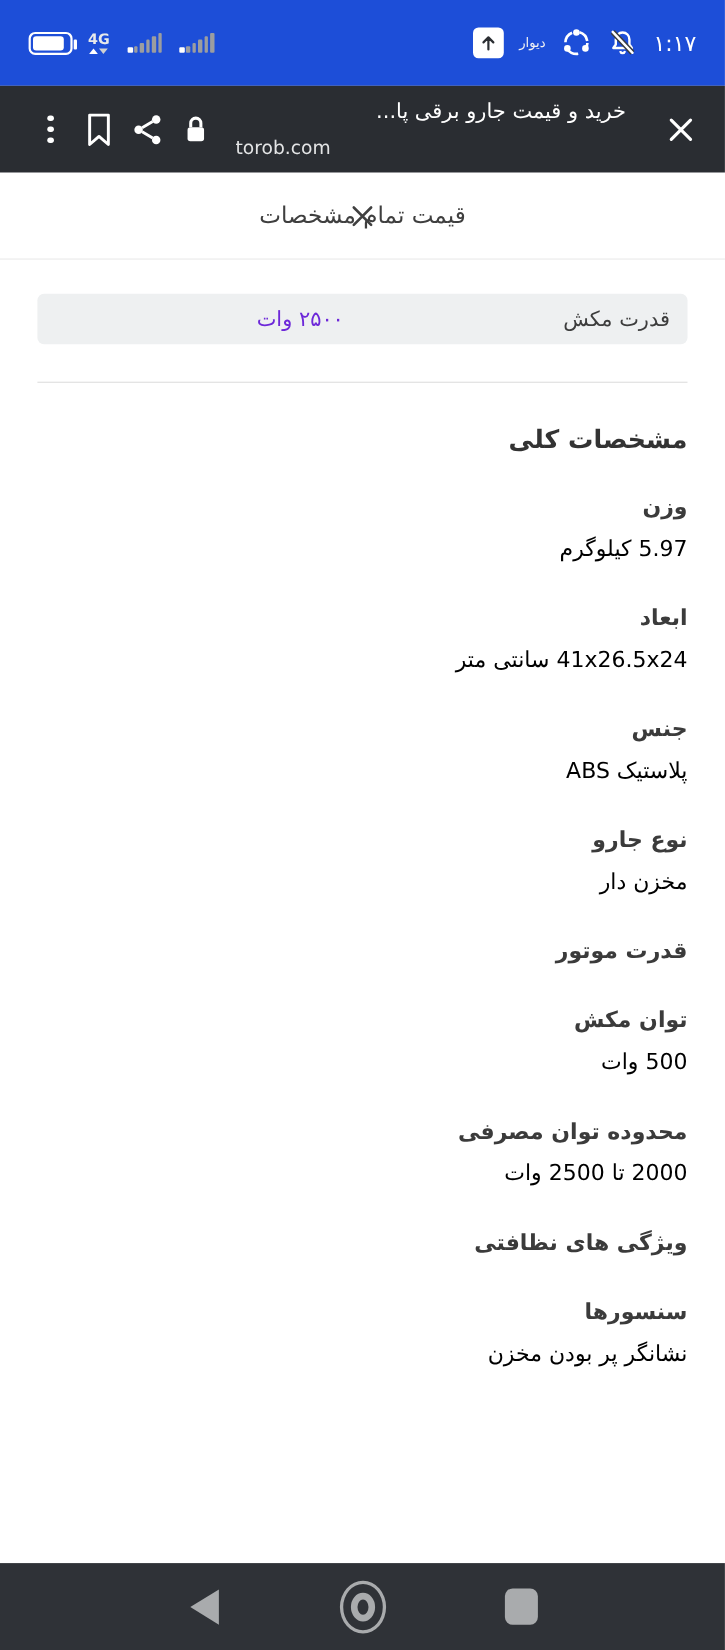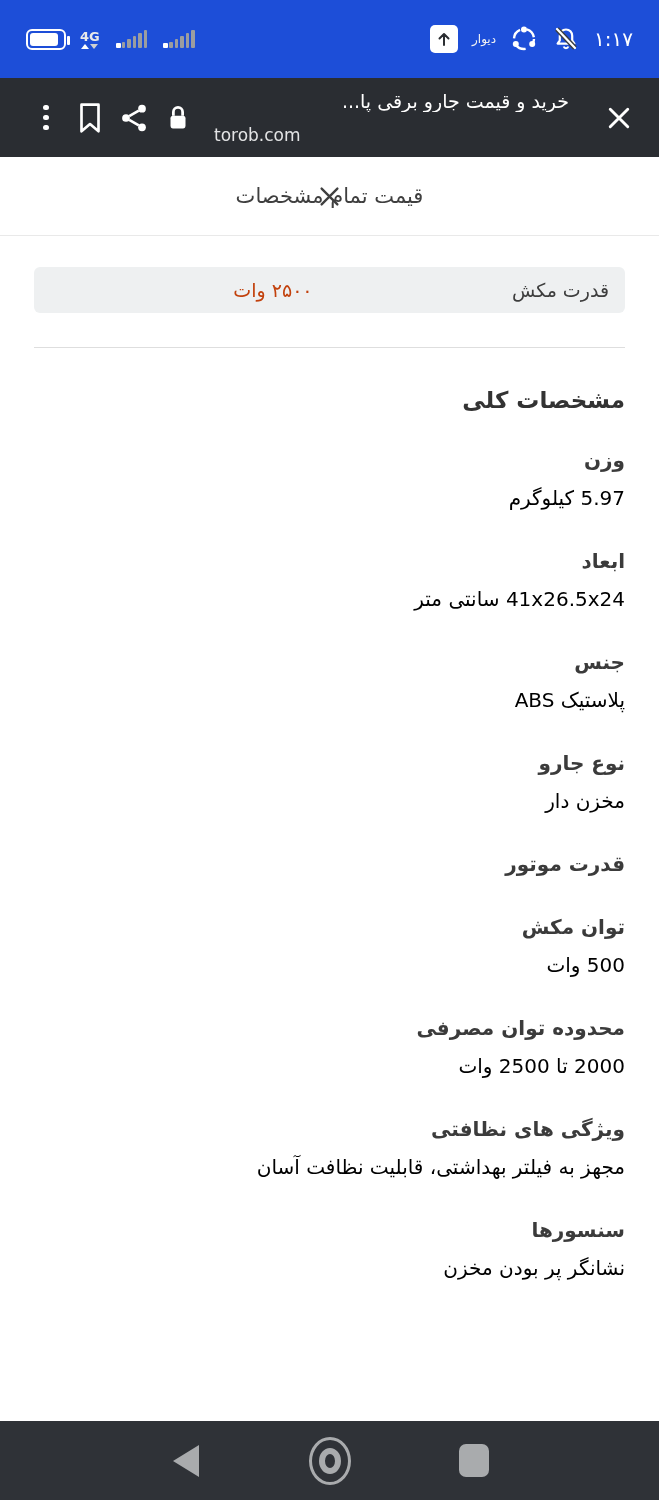--- a/index.html
+++ b/index.html
@@ -62,21 +62,21 @@
   
   .content { flex:1; overflow:hidden; background:#fff; padding:0 34px; }
   .section-title { font-size:23px; font-weight:bold; color:#333333; line-height:32px; }
   .title-key { margin-top:40px; }
   .title-general { margin-top:36px; }
   .key-row {
     margin-top:31px; height:46px; background:#eef0f1; border-radius:6px;
     display:flex; align-items:center;
   }
   .key-label { padding-right:16px; font-size:19px; color:#3d3d3d; }
-  .key-value { flex:1; text-align:center; font-size:19px; color:#c2410c; }
+  .key-value { flex:1; text-align:center; font-size:19px; color:#6d28d9; }
   .divider { margin-top:34px; border-top:1.5px solid #dedede; }
   .spec-item { margin-top:30px; }
   .spec-item + .spec-item { margin-top:34px; }
   .spec-label { font-size:20px; font-weight:bold; color:#3b3b3b; line-height:29px; }
   .spec-value { font-size:20px; color:#000000; line-height:29px; margin-top:9px; }
 
   
   .nav-bar {
     direction:ltr; height:79px; background:#2f3237; flex-shrink:0;
     display:flex; align-items:center; justify-content:center;
@@ -223,21 +223,20 @@
   <div class="spec-item">
     <div class="spec-label">توان مکش</div>
     <div class="spec-value">500 وات</div>
   </div>
   <div class="spec-item">
     <div class="spec-label">محدوده توان مصرفی</div>
     <div class="spec-value">2000 تا 2500 وات</div>
   </div>
   <div class="spec-item">
     <div class="spec-label">ویژگی های نظافتی</div>
-    <div class="spec-value">مجهز به فیلتر بهداشتی، قابلیت نظافت آسان</div>
   </div>
   <div class="spec-item">
     <div class="spec-label">سنسورها</div>
     <div class="spec-value">نشانگر پر بودن مخزن</div>
   </div>
 </div>
 
 <div class="nav-bar">
   <div class="nav-slot">
     <span class="back-tri"></span>

